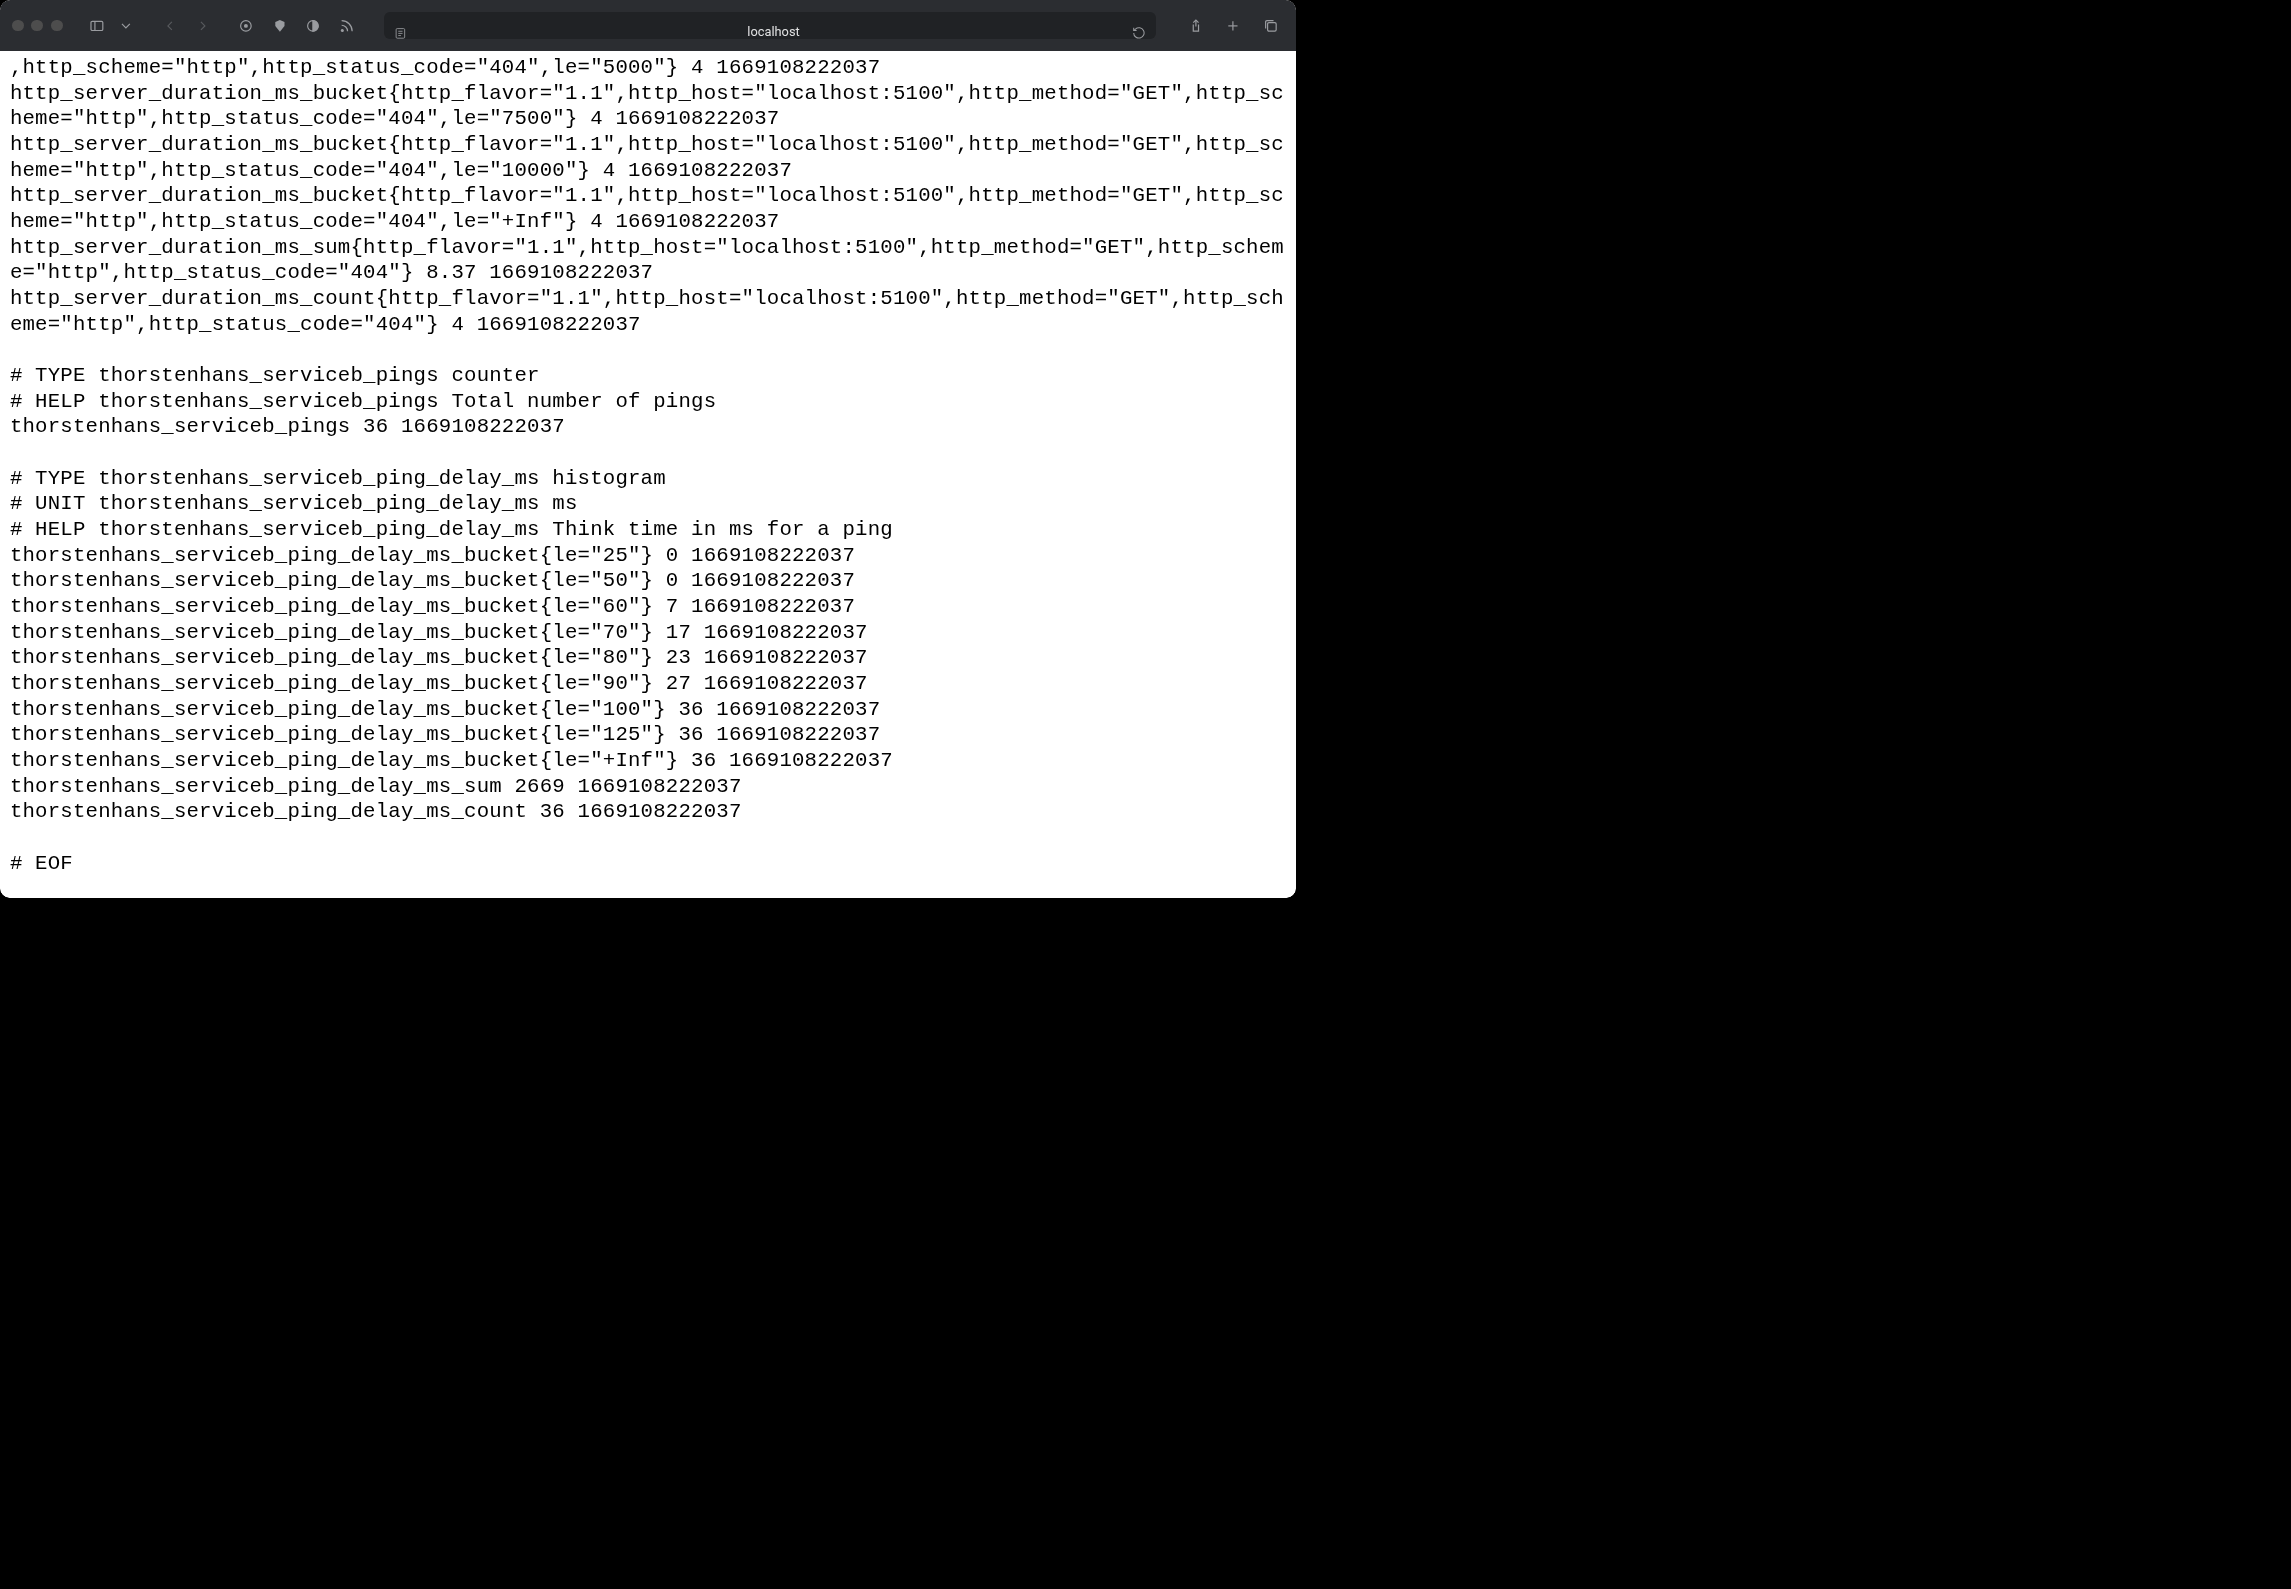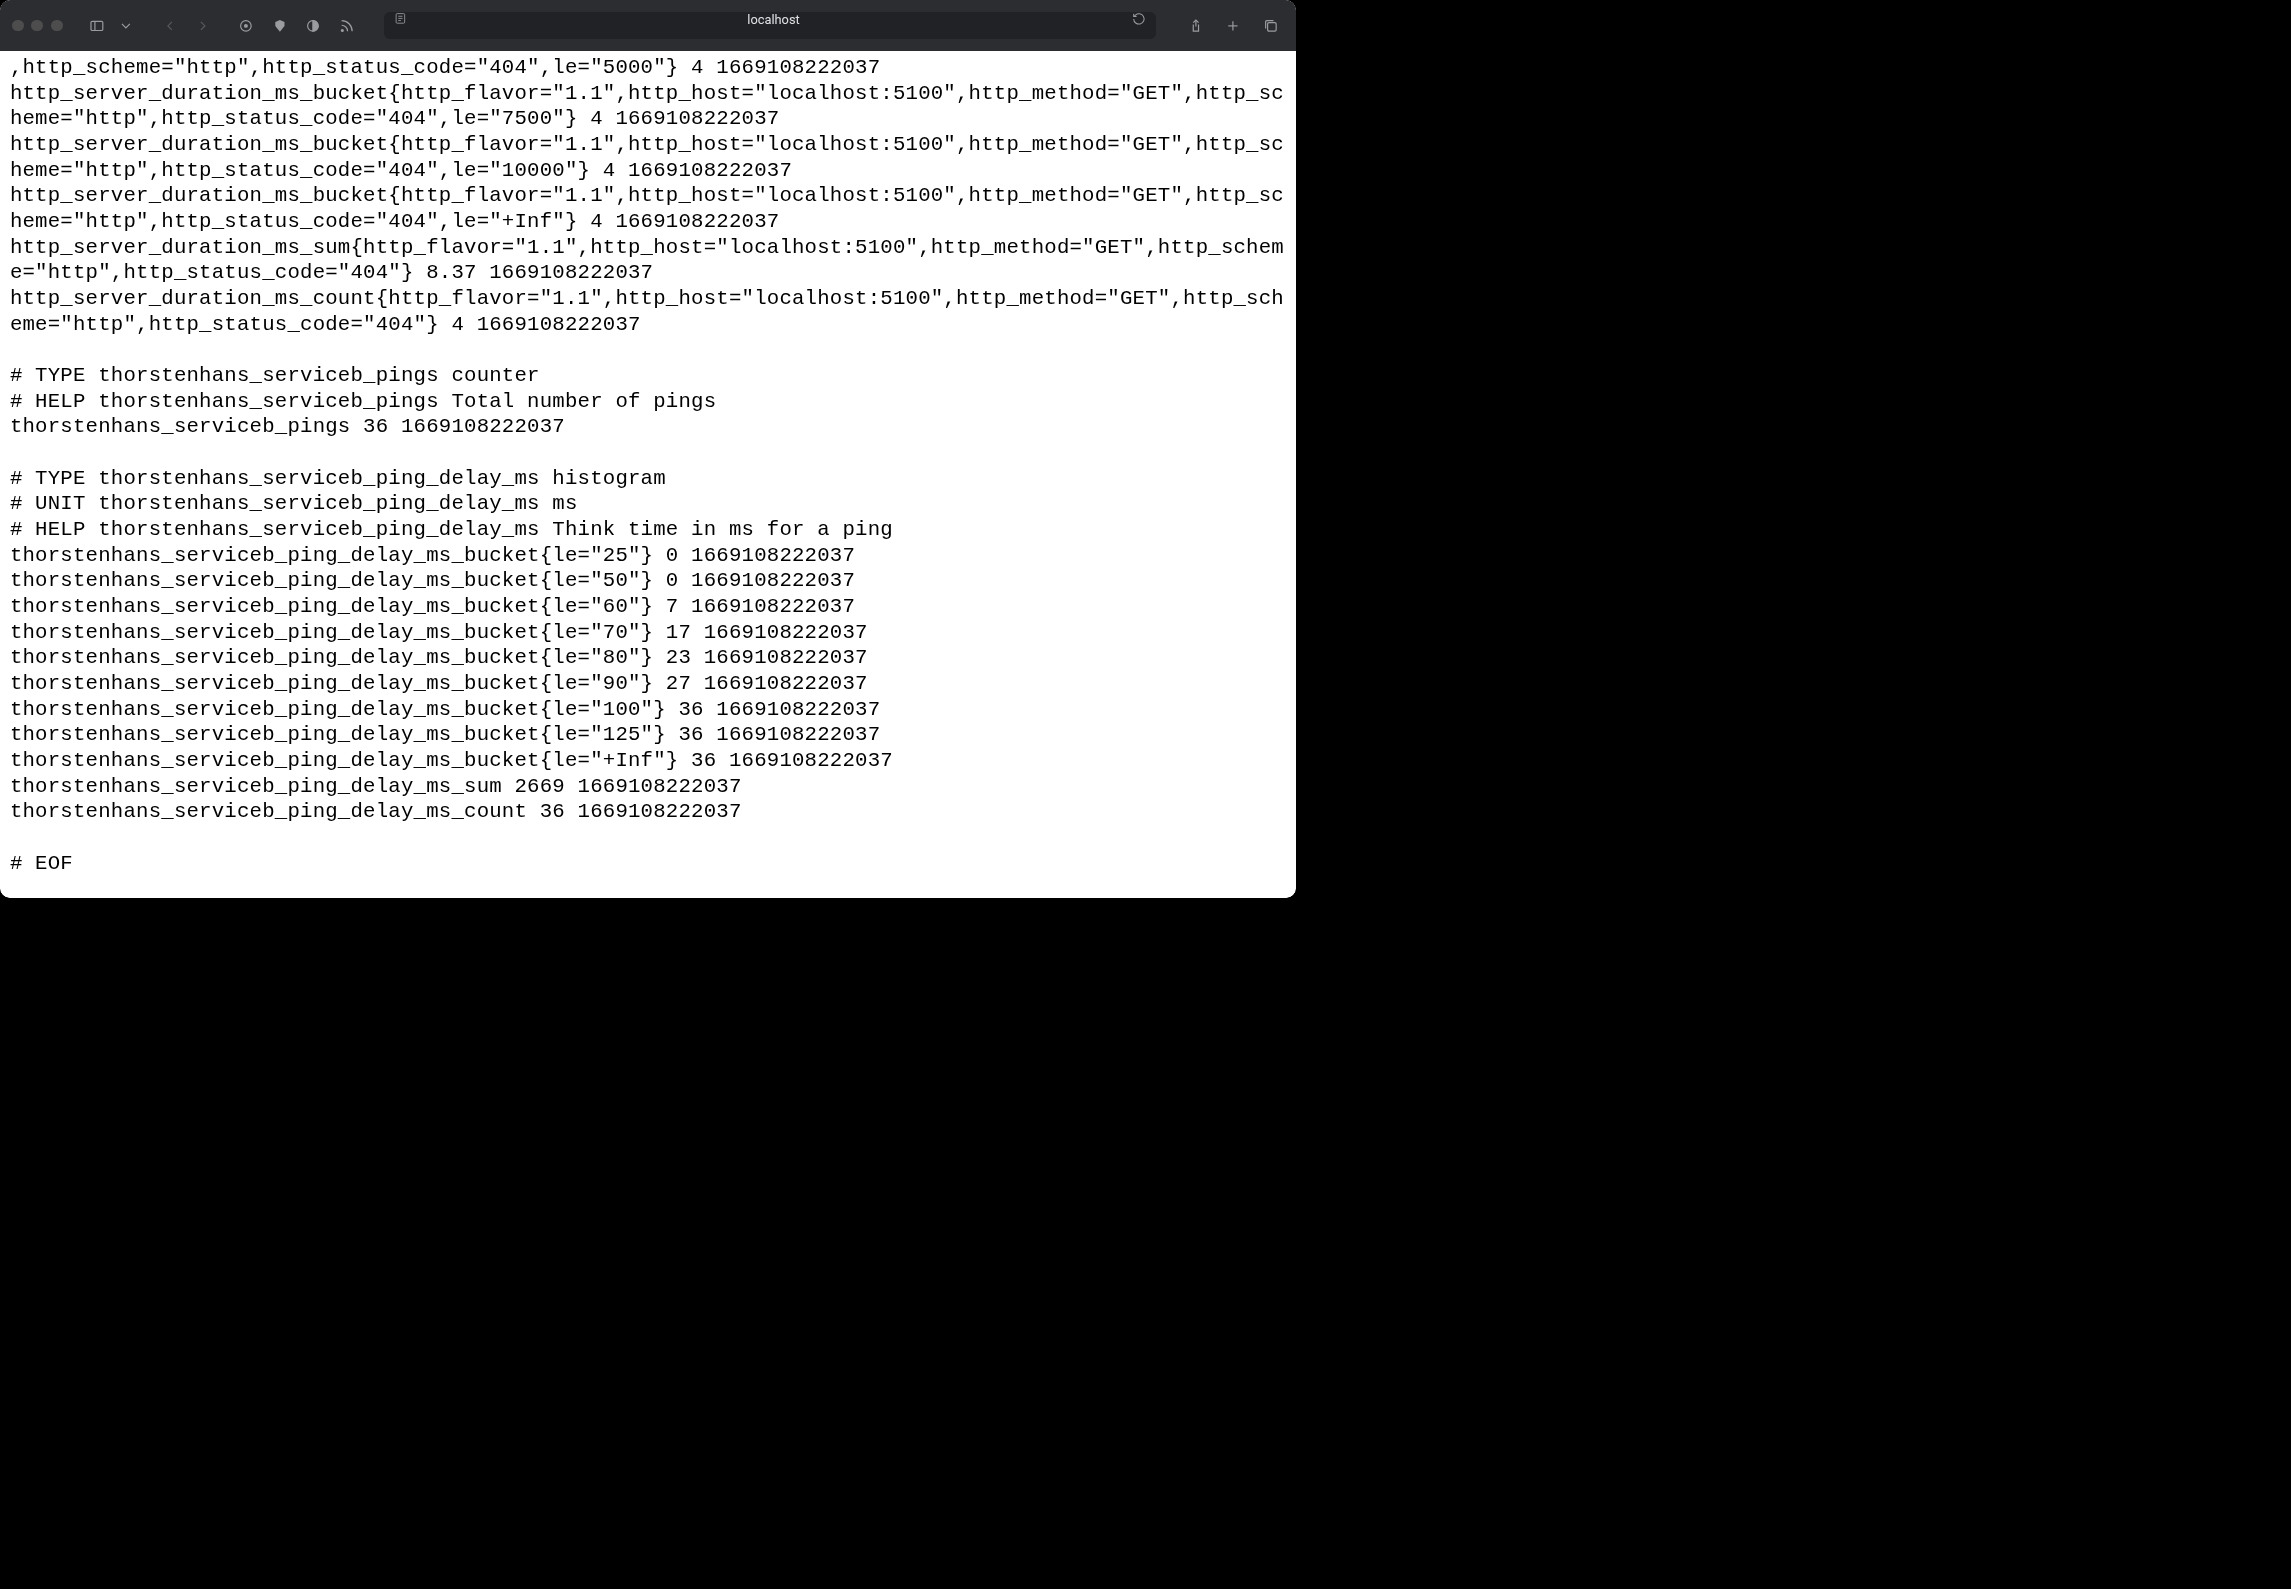--- a/index.html
+++ b/index.html
@@ -83,21 +83,21 @@
       display: flex;
       gap: 5.9px;
       margin-right: 5.9px;
     }
     .address-bar {
       flex: 1;
       height: 27.6px;
       background: #202225;
       border-radius: 5.9px;
       display: flex;
-      align-items: flex-start;
+      align-items: flex-end;
       padding: 0 9.9px;
       margin: 0 9.9px;
       position: relative;
       gap: 24px;
     }
     .address-icon {
       color: #9a9ca0;
       margin-right: 7.9px;
       display: flex;
       align-items: center;

